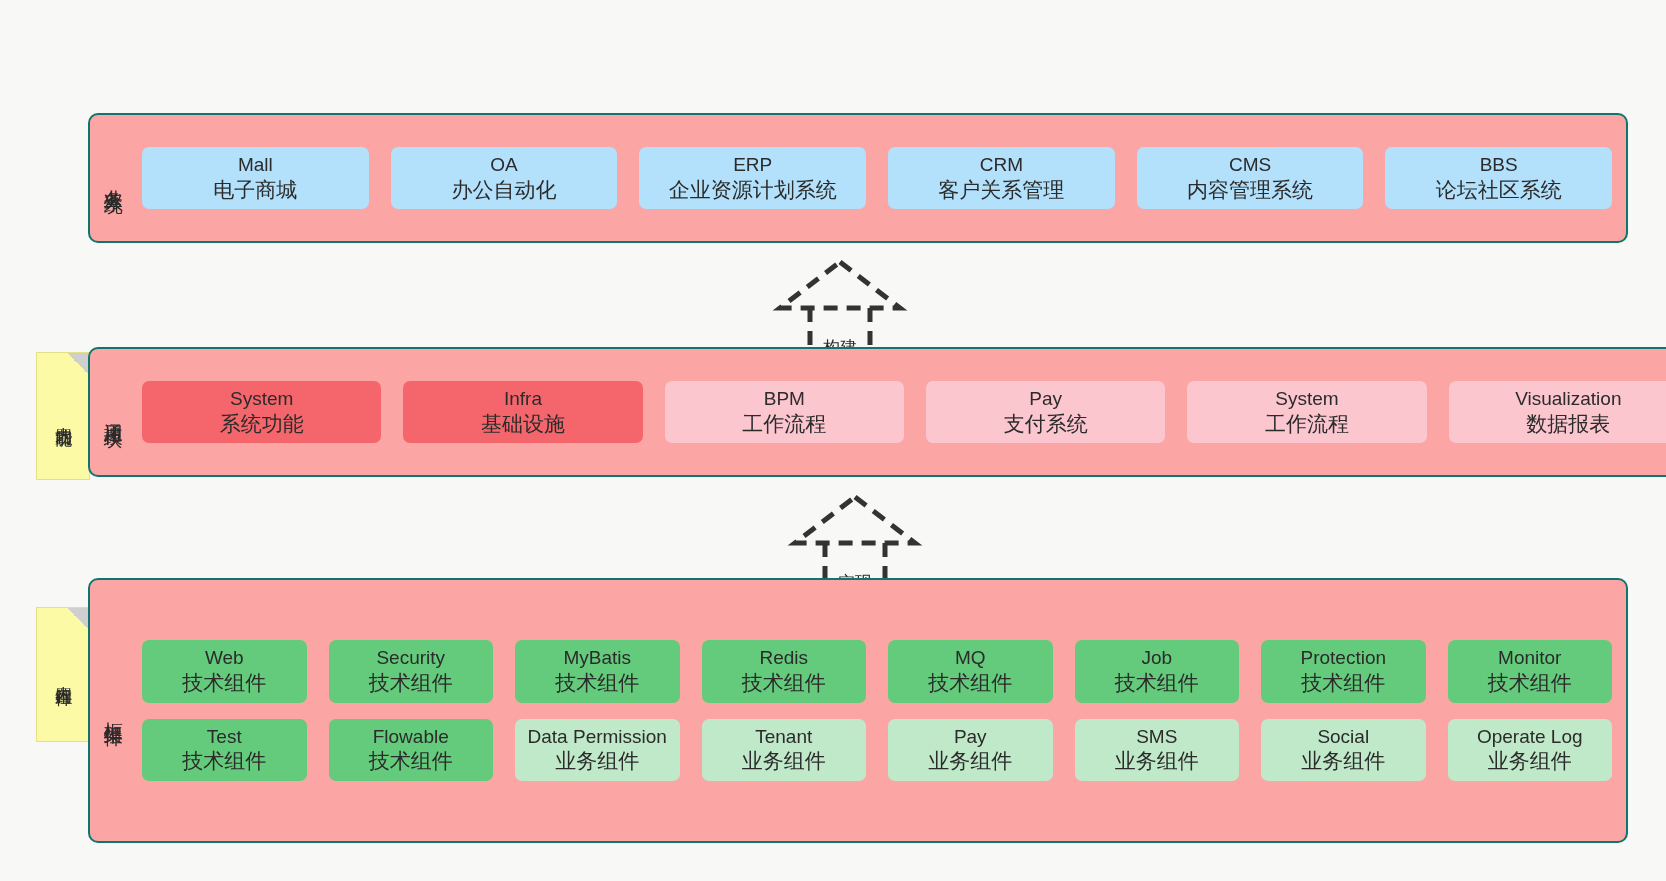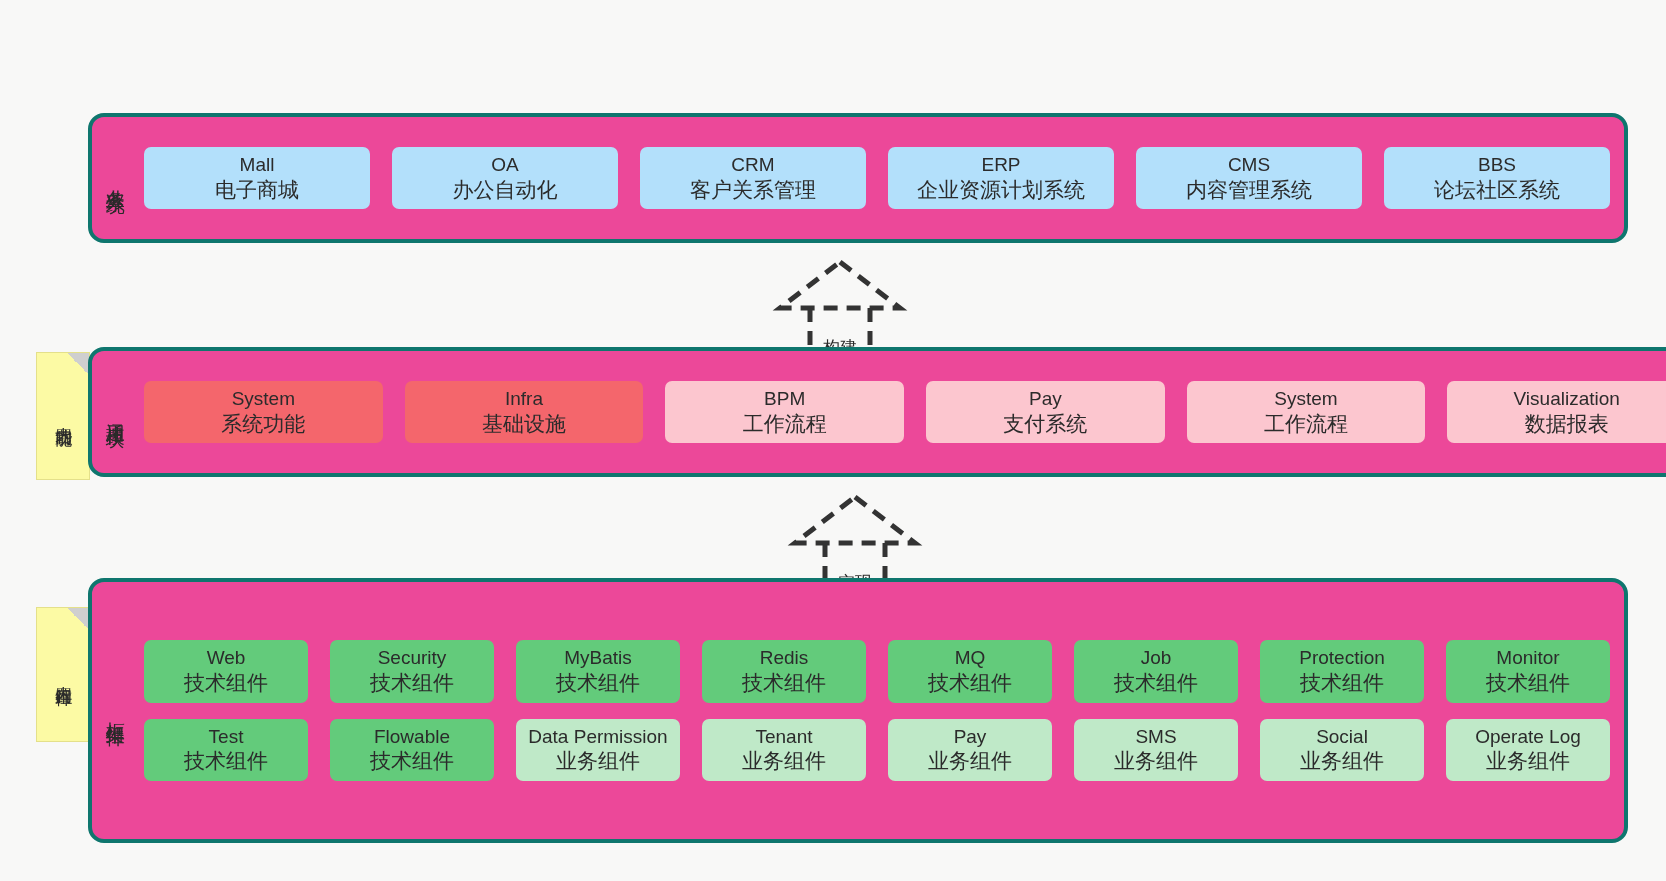--- a/index.html
+++ b/index.html
@@ -12,23 +12,23 @@
     height: 881px;
     position: relative;
     font-family: "Liberation Sans", "DejaVu Sans", sans-serif;
     overflow: hidden;
   }
 
   
   .band {
     position: absolute;
     box-sizing: border-box;
-    background: #ec4899;
-    border: 4px solid #0f766e;
-    border-radius: 16px;
+    background: #fca5a5;
+    border: 2px solid #0f766e;
+    border-radius: 10px;
     display: flex;
     align-items: stretch;
   }
   .band-label {
     flex: 0 0 auto;
     width: 46px;
     display: flex;
     align-items: center;
     justify-content: center;
     font-size: 19px;
@@ -129,26 +129,26 @@
     <div class="row">
       <div class="cell c-blue">
         <span class="t-en">Mall</span>
         <span class="t-cn">电子商城</span>
       </div>
       <div class="cell c-blue">
         <span class="t-en">OA</span>
         <span class="t-cn">办公自动化</span>
       </div>
       <div class="cell c-blue">
+        <span class="t-en">ERP</span>
+        <span class="t-cn">企业资源计划系统</span>
+      </div>
+      <div class="cell c-blue">
         <span class="t-en">CRM</span>
         <span class="t-cn">客户关系管理</span>
-      </div>
-      <div class="cell c-blue">
-        <span class="t-en">ERP</span>
-        <span class="t-cn">企业资源计划系统</span>
       </div>
       <div class="cell c-blue">
         <span class="t-en">CMS</span>
         <span class="t-cn">内容管理系统</span>
       </div>
       <div class="cell c-blue">
         <span class="t-en">BBS</span>
         <span class="t-cn">论坛社区系统</span>
       </div>
     </div>

